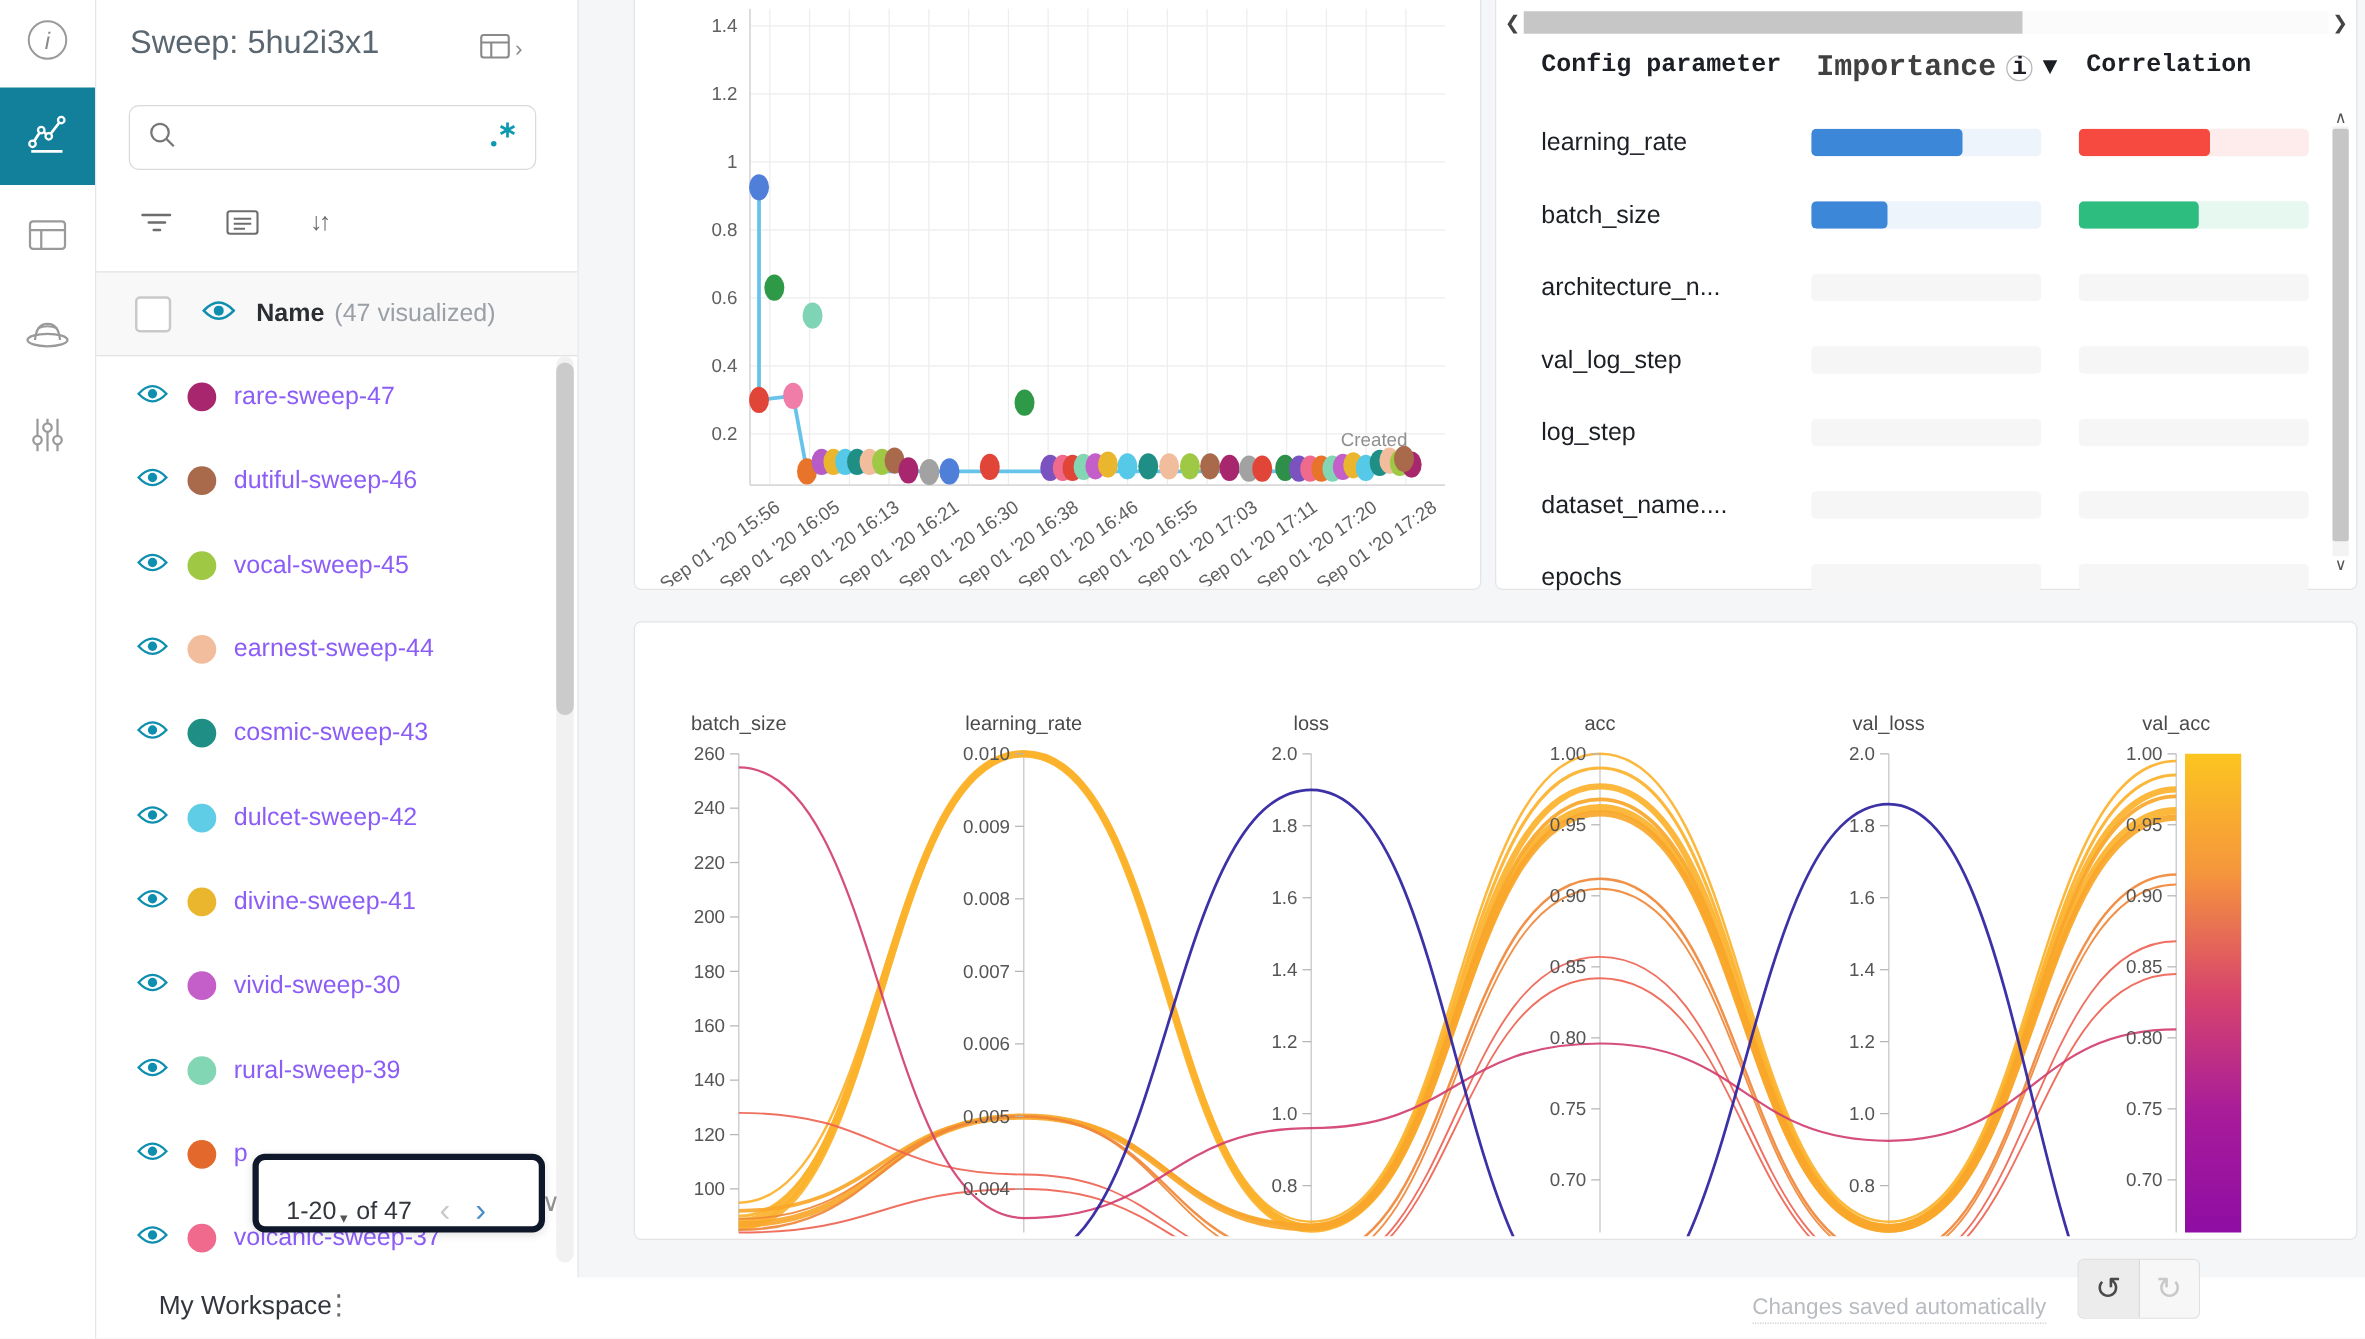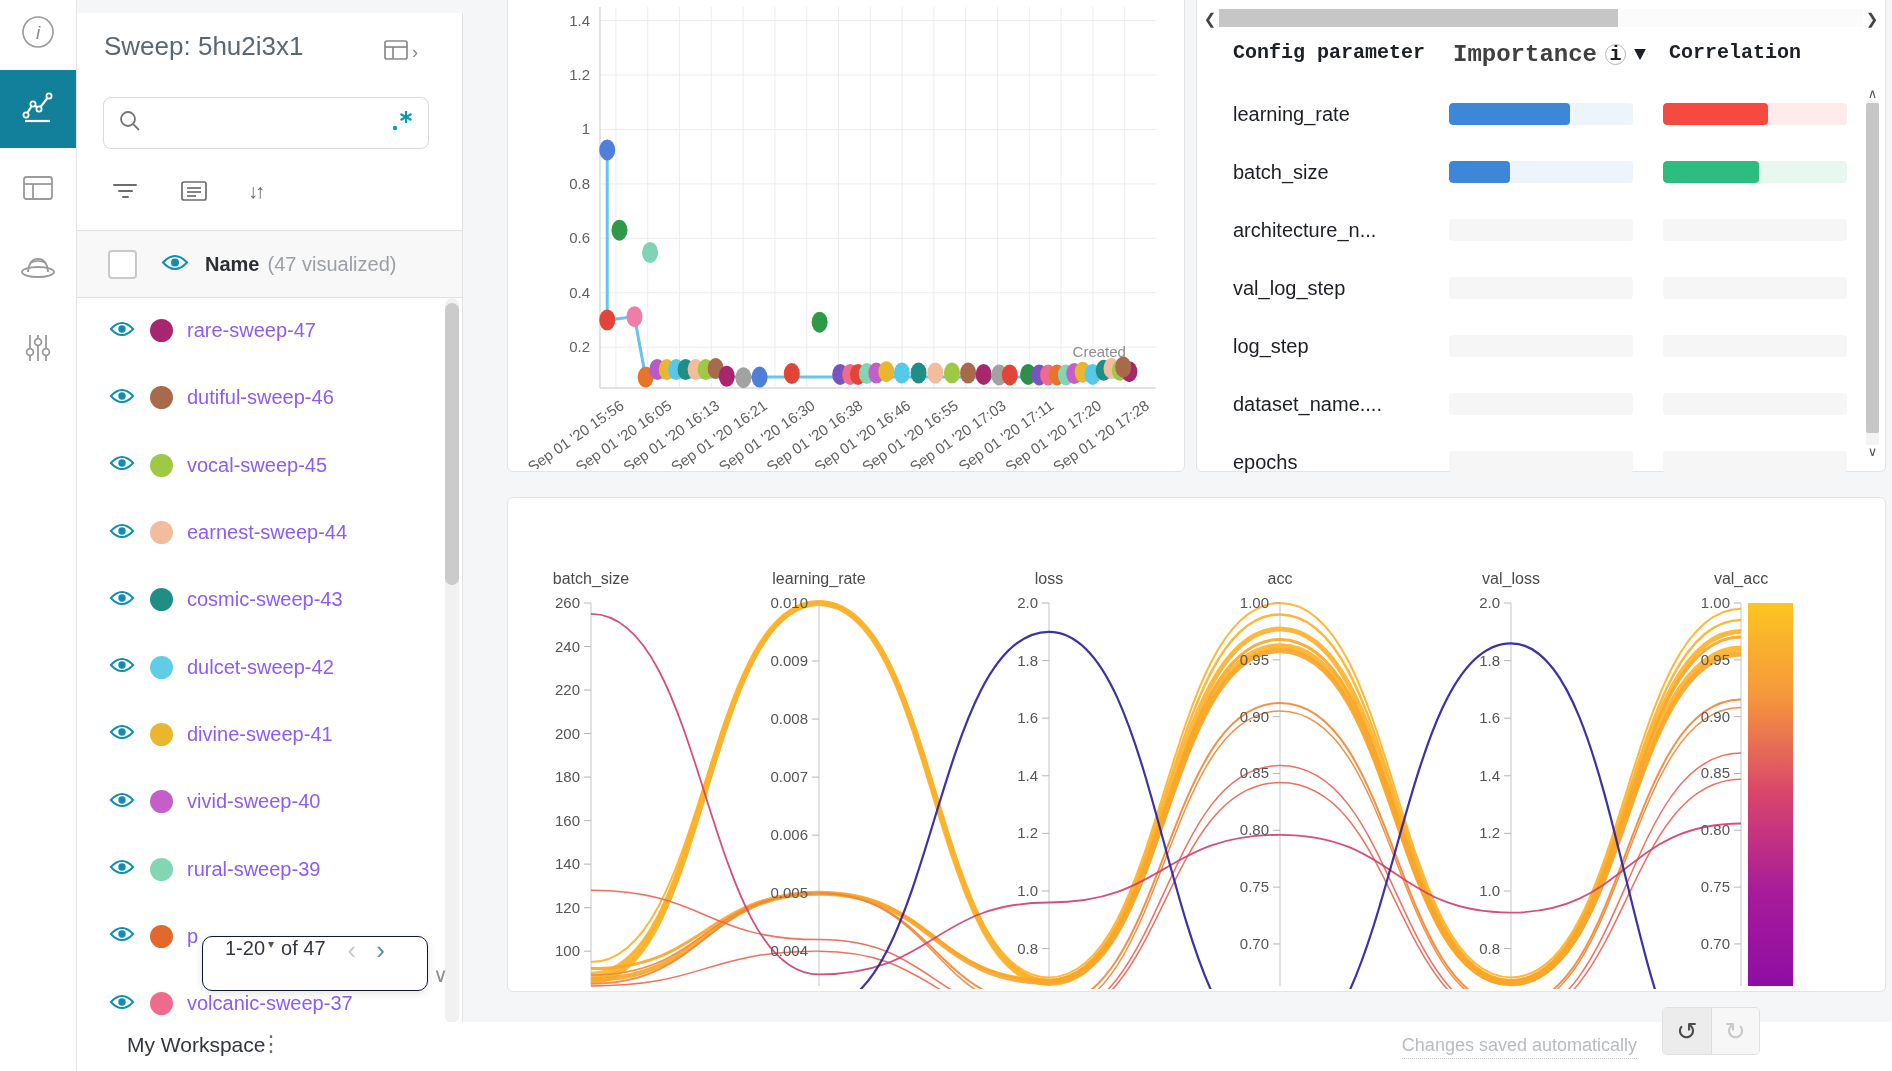--- a/index.html
+++ b/index.html
@@ -5,21 +5,21 @@
   html,body{margin:0;padding:0;}
   body{font-family:"Liberation Sans","DejaVu Sans",sans-serif;color:#33373d;background:#e9eaec;}
   .page{position:relative;width:1892px;height:1071px;overflow:hidden;background:#f5f6f7;}
 
   
   .rail{position:absolute;left:0;top:0;width:76px;height:1071px;background:#fff;border-right:1px solid #e6e6e6;z-index:6;}
   .rail-item{position:absolute;left:0;width:76px;display:flex;align-items:center;justify-content:center;cursor:pointer;}
   .rail-item.active{background:#12809b;}
 
   
-  .runs-panel{position:absolute;left:76px;top:13px;width:386px;height:1022px;background:#fff;border-right:1px solid #e3e3e3;overflow:hidden;z-index:4;}
+  .runs-panel{position:absolute;left:76px;top:0;width:386px;height:1022px;background:#fff;border-right:1px solid #e3e3e3;overflow:hidden;z-index:4;}
   .sweep-title{position:absolute;left:28px;top:18px;font-size:26px;color:#5b6770;}
   .panelgrid-btn{position:absolute;left:308px;top:26px;display:flex;align-items:center;gap:2px;color:#8a8a8a;cursor:pointer;}
   .search-box{position:absolute;left:27px;top:84px;width:324px;height:50px;border:1px solid #d9d9d9;border-radius:8px;background:#fff;display:flex;align-items:center;}
   .search-box input{border:none;outline:none;flex:1;font-size:18px;font-family:inherit;color:#33373d;background:transparent;}
   .search-ic{margin:0 12px 0 14px;}
   .regex-ic{margin-right:12px;cursor:pointer;}
   .list-toolbar{position:absolute;left:0;top:158px;width:386px;height:40px;display:flex;align-items:center;}
   .tool{margin-left:34px;cursor:pointer;display:flex;align-items:center;color:#6d6d6d;}
   .tool:first-child{margin-left:36px;}
   .filter-lines div{background:#6d6d6d;height:2px;margin:4px auto;border-radius:1px;}
@@ -27,21 +27,21 @@
   .list-header{position:absolute;left:0;top:217px;width:386px;height:66px;background:#f8f8f8;border-top:1px solid #e2e2e2;border-bottom:1px solid #e2e2e2;display:flex;align-items:center;}
   .chkbox{width:25px;height:25px;background:#fff;border:2px solid #c9c9c9;border-radius:4px;margin-left:32px;cursor:pointer;}
   .hdr-eye{margin-left:24px;cursor:pointer;}
   .hdr-name{margin-left:16px;font-size:20px;font-weight:700;color:#2b2f33;}
   .hdr-count{margin-left:8px;font-size:20px;color:#9aa0a6;}
   .run-rows{position:absolute;left:0;top:284px;width:386px;}
   .run-row{height:67.3px;display:flex;align-items:center;cursor:pointer;}
   .run-eye{margin-left:33px;cursor:pointer;flex:0 0 auto;}
   .run-dot{width:23px;height:23px;border-radius:50%;margin-left:15px;flex:0 0 auto;}
   .run-name{margin-left:14px;font-size:20px;color:#8b5cf6;white-space:nowrap;}
-  .pagination-card{position:absolute;left:126px;top:923px;width:224px;height:53px;background:#fff;border:1px solid #0f172a;border-radius:10px;box-shadow:0 2px 8px rgba(0,0,0,.12);z-index:7;display:flex;align-items:flex-start;}
+  .pagination-card{position:absolute;left:126px;top:923px;width:224px;height:53px;background:#fff;border:5px solid #0f172a;border-radius:10px;box-shadow:0 2px 8px rgba(0,0,0,.12);z-index:7;display:flex;align-items:flex-end;}
   .pg-label{margin-left:22px;font-size:20px;color:#33373d;cursor:pointer;}
   .pg-caret{font-size:12px;color:#555;margin-left:3px;cursor:pointer;}
   .pg-of{margin-left:7px;font-size:20px;color:#33373d;}
   .pg-prev{margin-left:22px;font-size:26px;color:#c9c9c9;cursor:default;line-height:1;}
   .pg-next{margin-left:20px;font-size:26px;color:#4b8fc7;cursor:pointer;line-height:1;}
   .runs-vscroll{position:absolute;right:3px;top:285px;width:14px;height:725px;background:#f1f1f1;border-radius:7px;}
   .runs-vthumb{position:absolute;left:0;top:5px;width:14px;height:282px;background:#cbcbcb;border-radius:7px;cursor:pointer;}
   .more-chevron{position:absolute;right:14px;top:950px;font-size:20px;color:#8f8f8f;z-index:8;}
 
   
@@ -263,21 +263,21 @@
             </svg></span>
           <span class="run-dot" style="background: rgb(233, 182, 46);"></span>
           <span class="run-name">divine-sweep-41</span>
         </div>
         <div class="run-row">
           <span class="run-eye"><svg width="26" height="18" viewBox="0 0 28 19">
               <path d="M2 9.5 Q14 -3.5 26 9.5 Q14 22.5 2 9.5 Z" fill="none" stroke="#0f8faf" stroke-width="2"></path>
               <circle cx="14" cy="9.5" r="4" fill="#0f8faf"></circle>
             </svg></span>
           <span class="run-dot" style="background: rgb(196, 94, 200);"></span>
-          <span class="run-name">vivid-sweep-40</span>
+          <span class="run-name">vivid-sweep-30</span>
         </div>
         <div class="run-row">
           <span class="run-eye"><svg width="26" height="18" viewBox="0 0 28 19">
               <path d="M2 9.5 Q14 -3.5 26 9.5 Q14 22.5 2 9.5 Z" fill="none" stroke="#0f8faf" stroke-width="2"></path>
               <circle cx="14" cy="9.5" r="4" fill="#0f8faf"></circle>
             </svg></span>
           <span class="run-dot" style="background: rgb(130, 214, 180);"></span>
           <span class="run-name">rural-sweep-39</span>
         </div>
         <div class="run-row">

